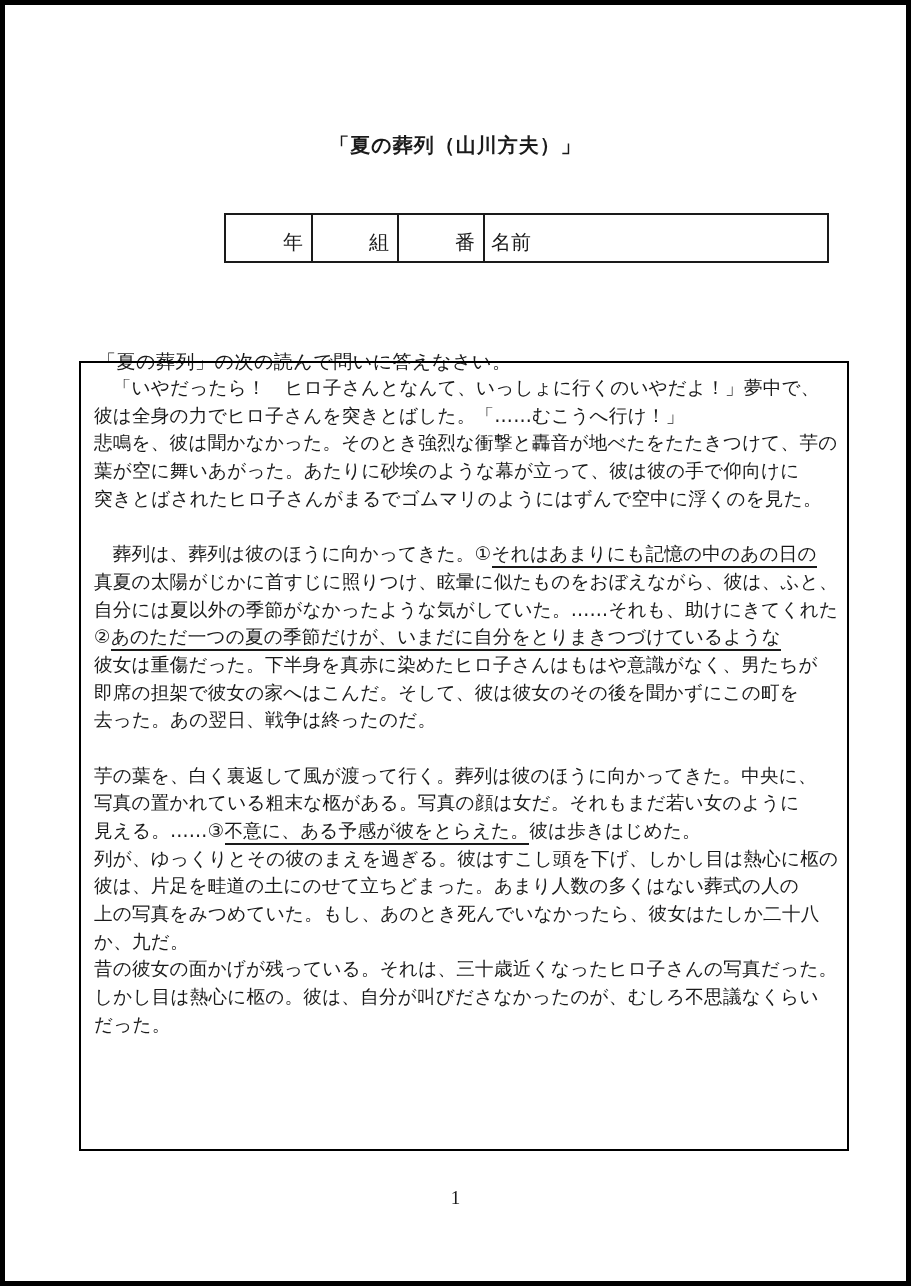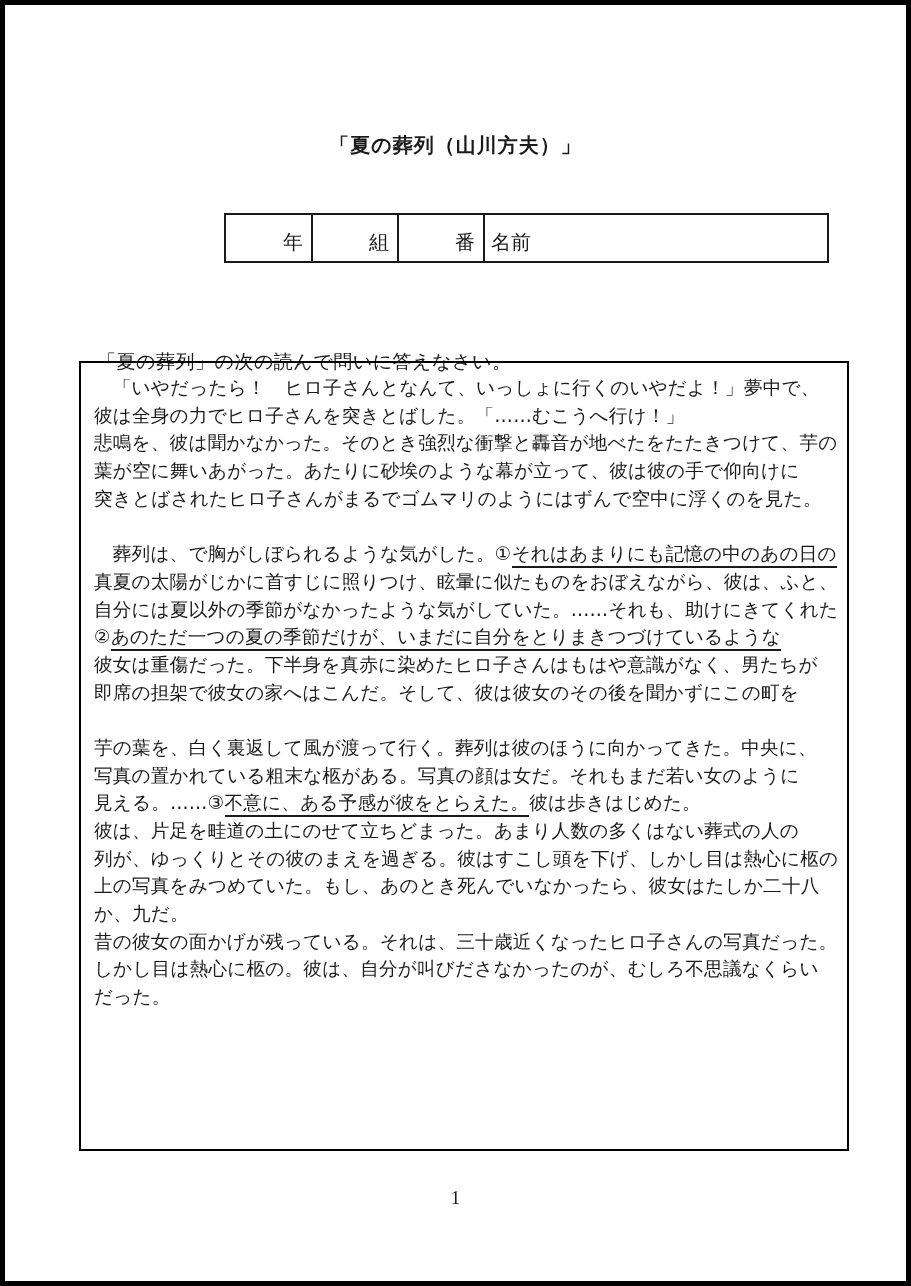--- a/index.html
+++ b/index.html
@@ -118,32 +118,33 @@
   <div class="instruction">「夏の葬列」の次の読んで問いに答えなさい。</div>
 
   <div class="passage-box">
     <div>
         <div class="pline"><span>　「いやだったら！　ヒロ子さんとなんて、いっしょに行くのいやだよ！」夢中で、</span></div>
         <div class="pline"><span>彼は全身の力でヒロ子さんを突きとばした。「……むこうへ行け！」</span></div>
         <div class="pline"><span>悲鳴を、彼は聞かなかった。そのとき強烈な衝撃と轟音が地べたをたたきつけて、芋の</span></div>
         <div class="pline"><span>葉が空に舞いあがった。あたりに砂埃のような幕が立って、彼は彼の手で仰向けに</span></div>
         <div class="pline"><span>突きとばされたヒロ子さんがまるでゴムマリのようにはずんで空中に浮くのを見た。</span></div>
         <div class="pline"></div>
-        <div class="pline"><span>　葬列は、で胸がしぼられるような気がした。①</span><span class="ul">それはあまりにも記憶の中のあの日の</span></div>
+        <div class="pline"><span>　葬列は、葬列は彼のほうに向かってきた。①</span><span class="ul">それはあまりにも記憶の中のあの日の</span></div>
         <div class="pline"><span>真夏の太陽がじかに首すじに照りつけ、眩暈に似たものをおぼえながら、彼は、ふと、</span></div>
         <div class="pline"><span>自分には夏以外の季節がなかったような気がしていた。……それも、助けにきてくれた</span></div>
         <div class="pline"><span>②</span><span class="ul">あのただ一つの夏の季節だけが、いまだに自分をとりまきつづけているような</span></div>
         <div class="pline"><span>彼女は重傷だった。下半身を真赤に染めたヒロ子さんはもはや意識がなく、男たちが</span></div>
         <div class="pline"><span>即席の担架で彼女の家へはこんだ。そして、彼は彼女のその後を聞かずにこの町を</span></div>
+        <div class="pline"><span>去った。あの翌日、戦争は終ったのだ。</span></div>
         <div class="pline"></div>
         <div class="pline"><span>芋の葉を、白く裏返して風が渡って行く。葬列は彼のほうに向かってきた。中央に、</span></div>
         <div class="pline"><span>写真の置かれている粗末な柩がある。写真の顔は女だ。それもまだ若い女のように</span></div>
         <div class="pline"><span>見える。……③</span><span class="ul">不意に、ある予感が彼をとらえた。</span><span>彼は歩きはじめた。</span></div>
+        <div class="pline"><span>列が、ゆっくりとその彼のまえを過ぎる。彼はすこし頭を下げ、しかし目は熱心に柩の</span></div>
         <div class="pline"><span>彼は、片足を畦道の土にのせて立ちどまった。あまり人数の多くはない葬式の人の</span></div>
-        <div class="pline"><span>列が、ゆっくりとその彼のまえを過ぎる。彼はすこし頭を下げ、しかし目は熱心に柩の</span></div>
         <div class="pline"><span>上の写真をみつめていた。もし、あのとき死んでいなかったら、彼女はたしか二十八</span></div>
         <div class="pline"><span>か、九だ。</span></div>
         <div class="pline"><span>昔の彼女の面かげが残っている。それは、三十歳近くなったヒロ子さんの写真だった。</span></div>
         <div class="pline"><span>しかし目は熱心に柩の。彼は、自分が叫びださなかったのが、むしろ不思議なくらい</span></div>
         <div class="pline"><span>だった。</span></div>
       </div>
   </div>
 
   <div class="page-number">1</div>
 

